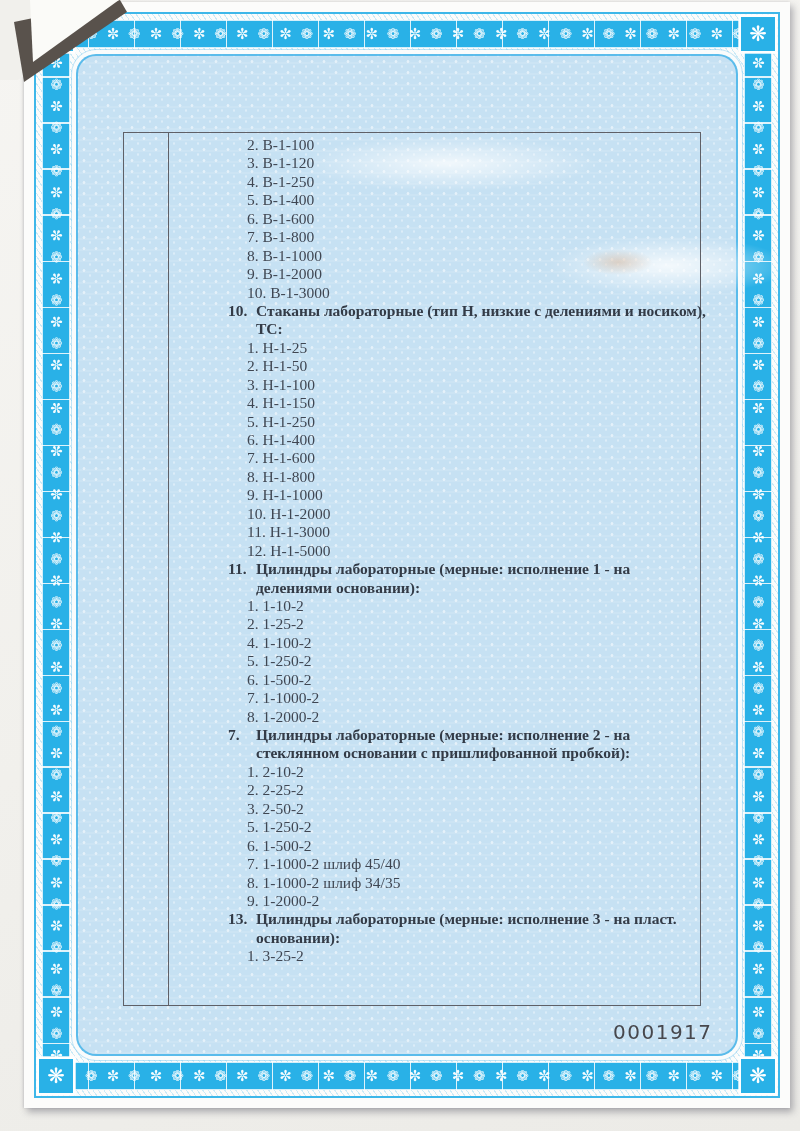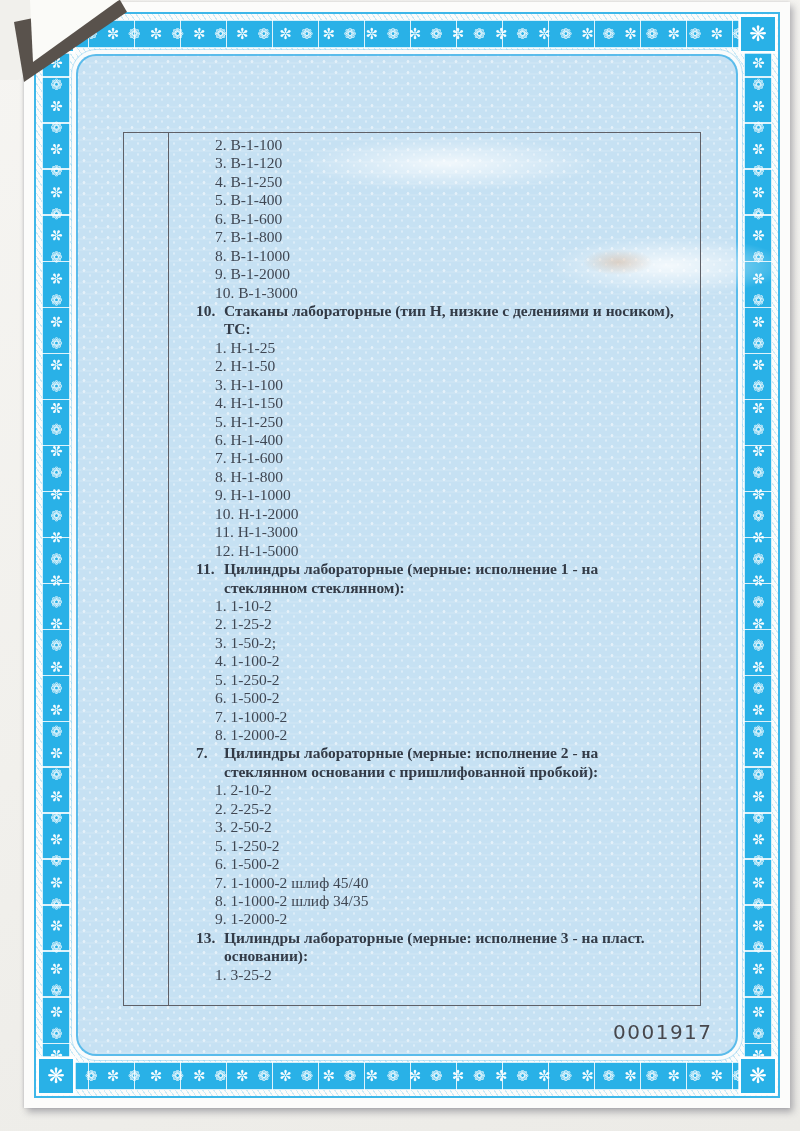--- a/index.html
+++ b/index.html
@@ -84,21 +84,21 @@
   .table{
     position:absolute;left:99px;top:130px;width:578px;height:874px;
     border:1px solid var(--rule);z-index:4;
   }
   .table .col-line{position:absolute;left:44px;top:0;bottom:0;width:1px;background:var(--rule);}
   
   .content{
     position:absolute;left:172px;top:134px;width:496px;z-index:5;
     font-size:15.5px;line-height:18.45px;color:var(--ink);
   }
-  .row{height:18.45px;white-space:nowrap;}
+  .row{height:18.45px;white-space:nowrap;margin-left:32px;}
   .row.item{padding-left:19px;}
   .row.h1{font-weight:bold;color:var(--ink-bold);}
   .row.h1 .hnum{display:inline-block;width:28px;}
   .row.h2{font-weight:bold;color:var(--ink-bold);padding-left:28px;}
   .serial{
     position:absolute;left:589px;top:1018px;z-index:6;
     font-family:"DejaVu Sans",sans-serif;font-size:20px;letter-spacing:1.5px;
     color:#47474c;
   }
   
@@ -173,24 +173,23 @@
         <div class="row item">4. Н-1-150</div>
         <div class="row item">5. Н-1-250</div>
         <div class="row item">6. Н-1-400</div>
         <div class="row item">7. Н-1-600</div>
         <div class="row item">8. Н-1-800</div>
         <div class="row item">9. Н-1-1000</div>
         <div class="row item">10. Н-1-2000</div>
         <div class="row item">11. Н-1-3000</div>
         <div class="row item">12. Н-1-5000</div>
         <div class="row h1"><span class="hnum">11.</span><span>Цилиндры лабораторные (мерные: исполнение 1 - на</span></div>
-        <div class="row h2">стеклянном стеклянном):</div>
+        <div class="row h2">делениями основании):</div>
         <div class="row item">1. 1-10-2</div>
         <div class="row item">2. 1-25-2</div>
-        <div class="row item">3. 1-50-2;</div>
         <div class="row item">4. 1-100-2</div>
         <div class="row item">5. 1-250-2</div>
         <div class="row item">6. 1-500-2</div>
         <div class="row item">7. 1-1000-2</div>
         <div class="row item">8. 1-2000-2</div>
         <div class="row h1"><span class="hnum">7.</span><span>Цилиндры лабораторные (мерные: исполнение 2 - на</span></div>
         <div class="row h2">стеклянном основании с пришлифованной пробкой):</div>
         <div class="row item">1. 2-10-2</div>
         <div class="row item">2. 2-25-2</div>
         <div class="row item">3. 2-50-2</div>

